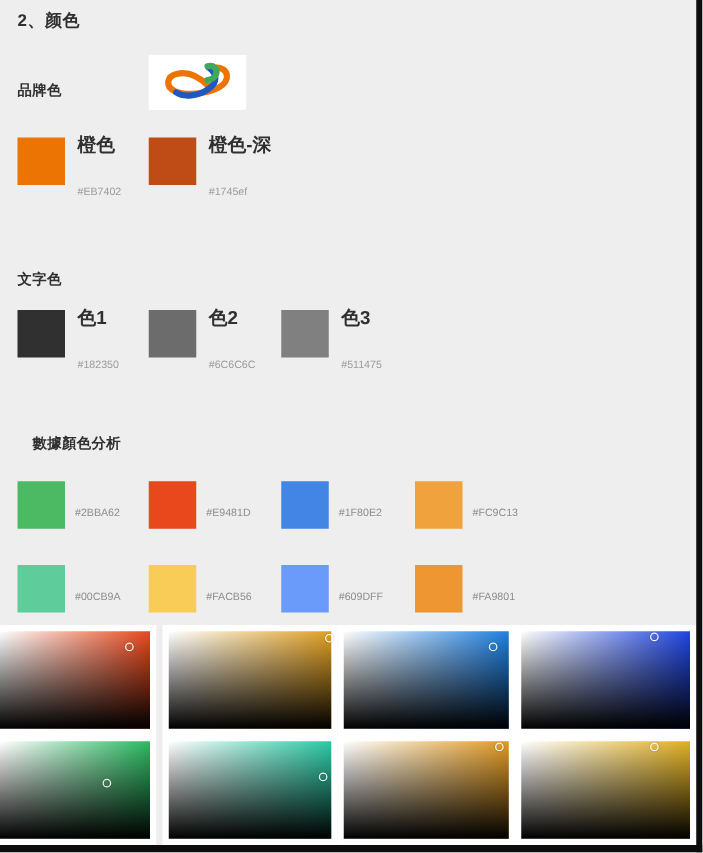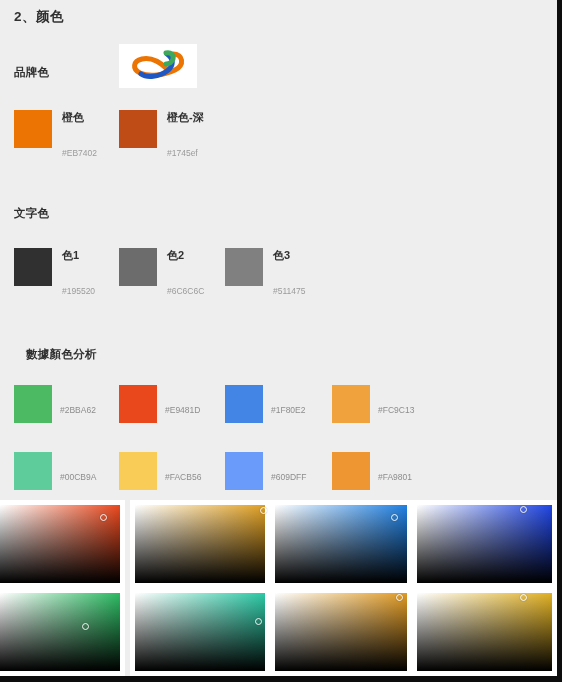--- a/index.html
+++ b/index.html
@@ -90,21 +90,21 @@
     width: 38px;
     height: 38px;
   }
   .swatch-text {
     position: absolute;
     left: 48px;
     top: 0;
     width: 90px;
   }
   .swatch-name {
-    font-size: 11px;
+    font-size: 15px;
     font-weight: bold;
     color: #303030;
     line-height: 12px;
     margin-top: 1px;
     white-space: nowrap;
   }
   .swatch-hex {
     font-size: 8.5px;
     color: #9b9b9b;
     line-height: 12px;
@@ -191,27 +191,27 @@
     </div>
 
     <div class="swatch-item" style="left:119px; top:110px;">
       <div class="swatch-chip" style="background:#BF4C17;"></div>
       <div class="swatch-text">
         <div class="swatch-name">橙色-深</div>
         <div class="swatch-hex">#1745ef</div>
       </div>
     </div>
 
-    <div class="section-label" style="left:14px; top:206px;">文字色</div>
+    <div class="section-label" style="left:14px; top:216px;">文字色</div>
 
     <div class="swatch-item" style="left:14px; top:248px;">
       <div class="swatch-chip" style="background:#303030;"></div>
       <div class="swatch-text">
         <div class="swatch-name">色1</div>
-        <div class="swatch-hex">#195520</div>
+        <div class="swatch-hex">#182350</div>
       </div>
     </div>
 
     <div class="swatch-item" style="left:119px; top:248px;">
       <div class="swatch-chip" style="background:#6C6C6C;"></div>
       <div class="swatch-text">
         <div class="swatch-name">色2</div>
         <div class="swatch-hex">#6C6C6C</div>
       </div>
     </div>

